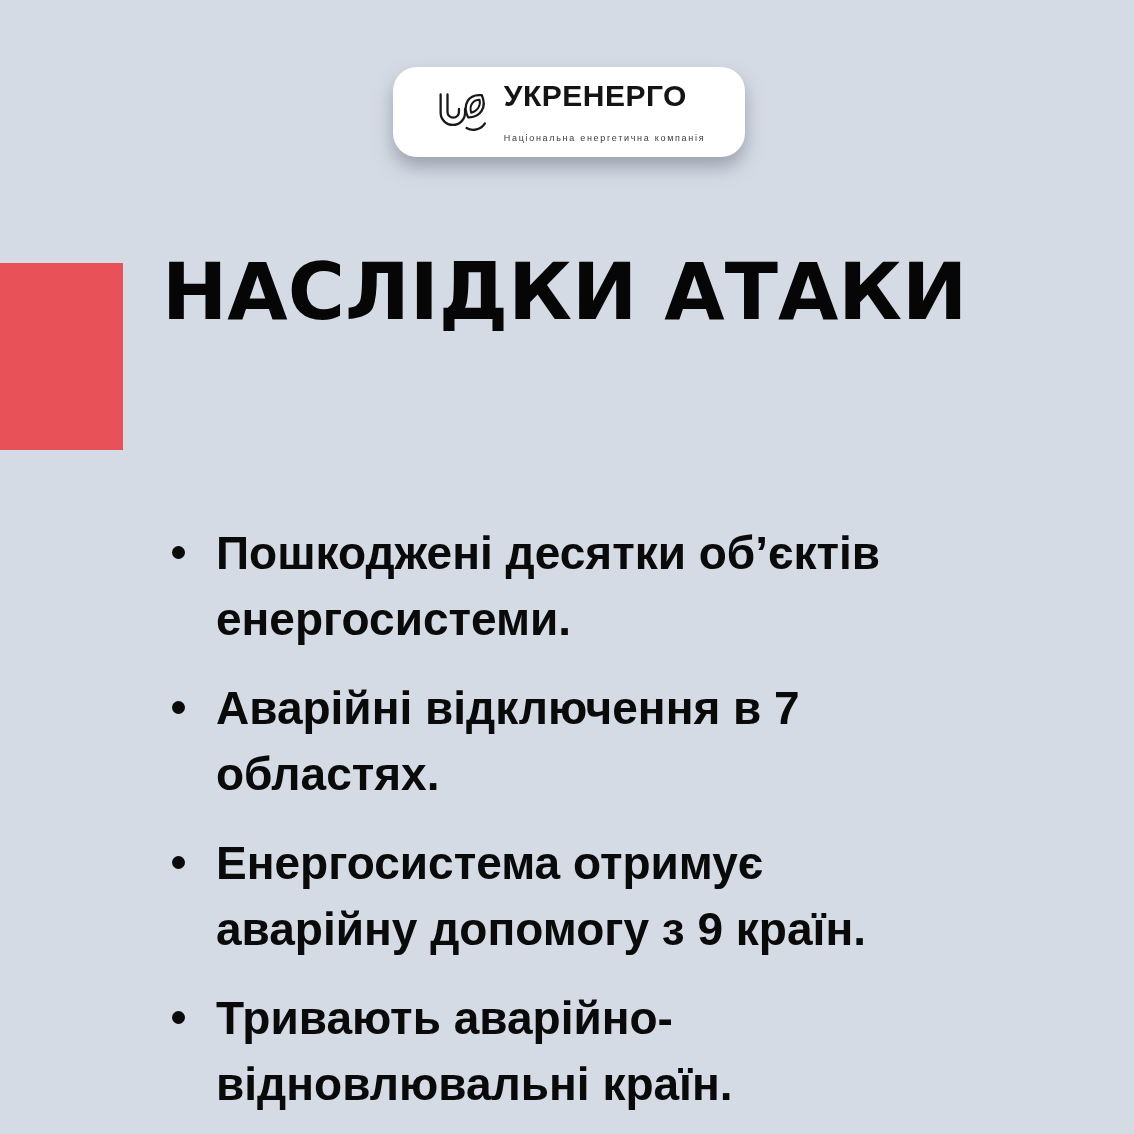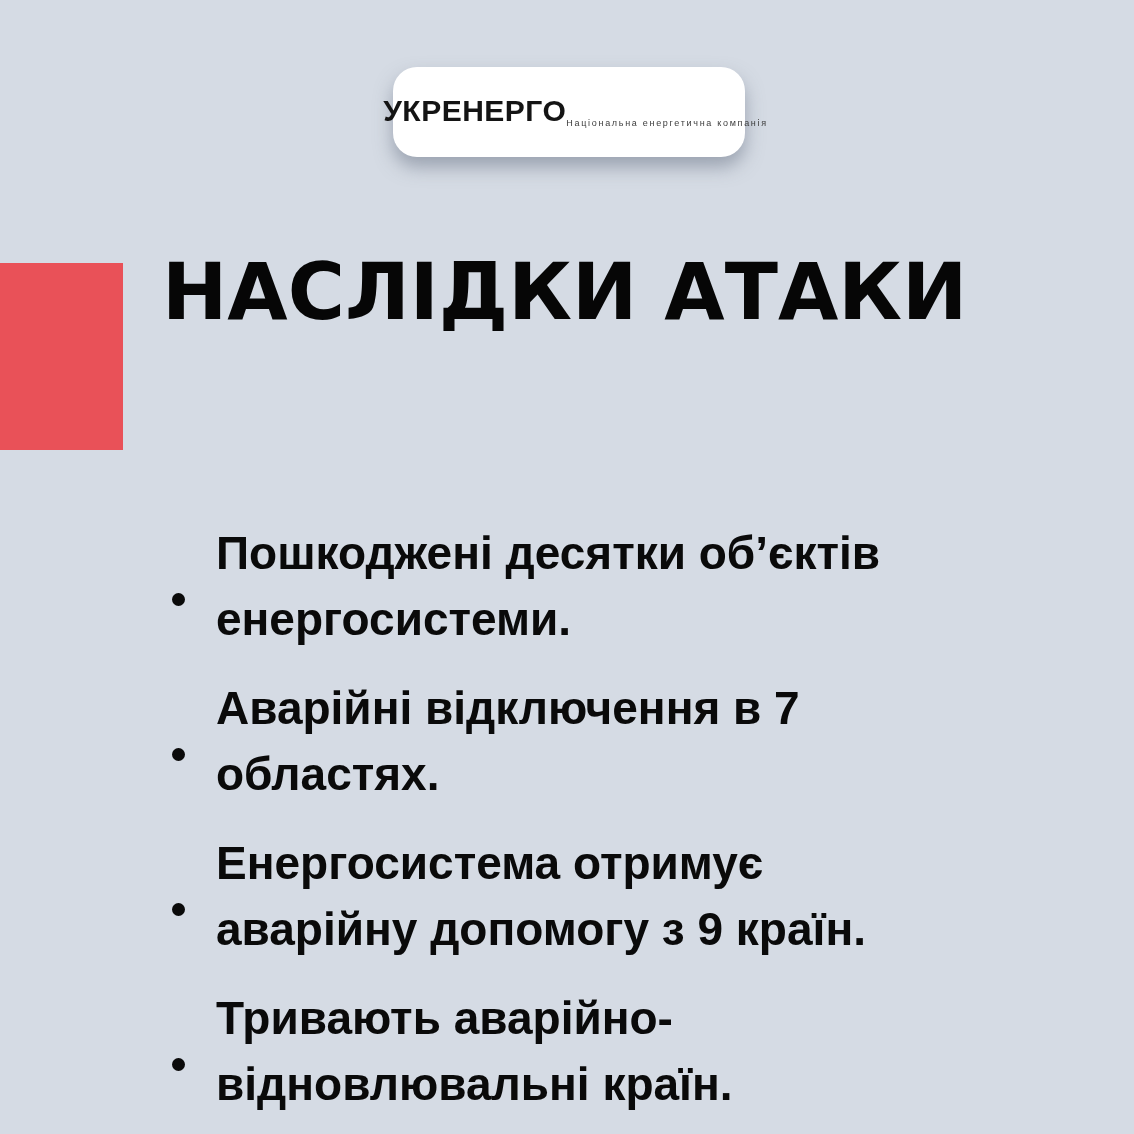--- a/index.html
+++ b/index.html
@@ -18,21 +18,21 @@
   .badge {
     position:absolute; left:393px; top:67px;
     width:352px; height:90px;
     background:var(--badge-bg, #ffffff);
     border-radius:24px;
     box-shadow:0 10px 18px rgba(98,108,126,0.50);
     display:flex; align-items:center; justify-content:center;
     gap:13px;
   }
   .logo-mark { width:58px; height:48px; display:block; }
-  .brand { display:flex; }
+  .brand { display:flex; flex-direction:column; }
   .brand-name {
     font-size:30px; font-weight:bold; color:#141414;
     letter-spacing:0.5px; line-height:1; white-space:nowrap;
   }
   .brand-tagline {
     font-size:9px; font-weight:normal; color:#3c3c3c;
     letter-spacing:1.7px; margin-top:22px; white-space:nowrap;
   }
 
   
@@ -49,21 +49,21 @@
     font-size:78px; line-height:97px; font-weight:bold;
     color:#060606; letter-spacing:0px; white-space:nowrap;
   }
   .title-line { display:block; }
 
   
   .bullets {
     position:absolute; left:172px; top:520px;
     width:800px; margin:0; padding:0; list-style:none;
   }
-  .bullet { display:flex; align-items:center; margin-bottom:23px; }
+  .bullet { display:flex; align-items:flex-start; margin-bottom:23px; }
   .dot {
     flex:0 0 13px; width:13px; height:13px; border-radius:50%;
     background:#0a0a0a; margin-top:26px; margin-right:31px;
   }
   .btext {
     font-size:46px; line-height:66px; font-weight:bold;
     color:#0a0a0a; max-width:730px;
   }
 </style>
 </head>

